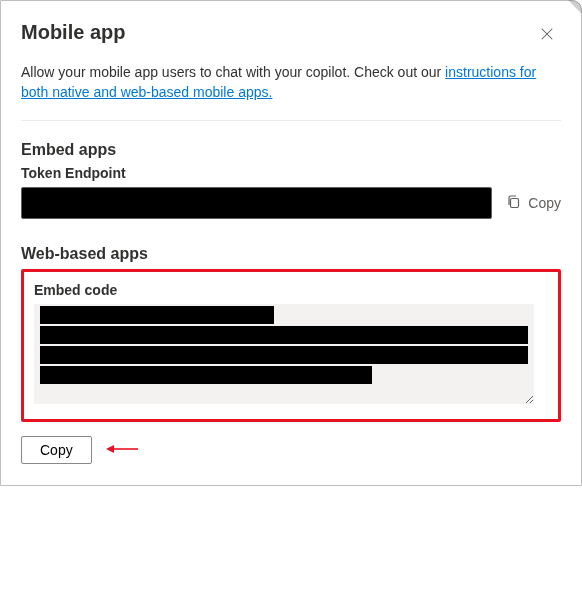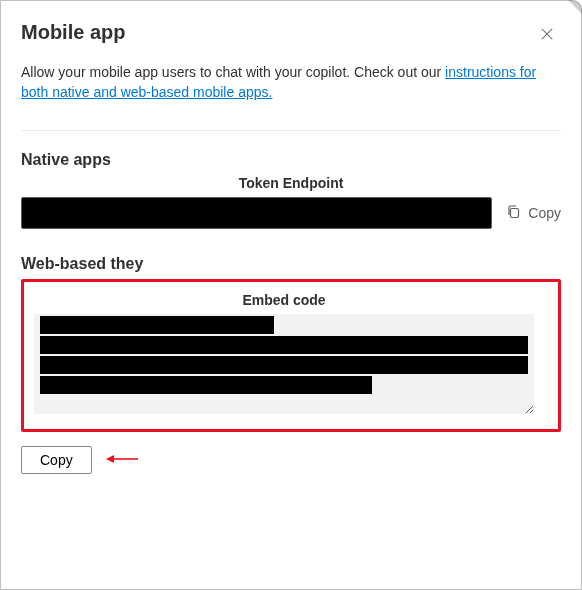--- a/index.html
+++ b/index.html
@@ -4,21 +4,21 @@
 <style>
   * { box-sizing: border-box; margin: 0; padding: 0; }
   body {
     font-family: "Segoe UI", Tahoma, sans-serif;
     background: #fff;
     color: #323130;
     font-size: 14px;
   }
   .panel {
     width: 582px;
-    height: 590px;
+    height: 486px;
     border: 1px solid #bfbfbf;
     border-top-right-radius: 10px;
     padding: 20px;
     position: relative;
   }
   .corner-notch {
     position: absolute;
     top: -1px; right: -1px;
     width: 14px; height: 14px;
     background: #3a3a3a;
@@ -33,28 +33,28 @@
     margin-bottom: 14px;
   }
   .title { font-size: 20px; font-weight: 600; }
   .close-btn {
     background: none; border: none;
     width: 28px; height: 28px;
     display: flex; align-items: center; justify-content: center;
     cursor: pointer; color: #605e5c;
     font-size: 14px;
   }
-  .intro { line-height: 1.4; margin-bottom: 28px; }
+  .intro { line-height: 1.4; margin-bottom: 18px; }
   .intro a { color: #0078d4; text-decoration: underline; cursor: pointer; }
   .divider { border: none; border-top: 1px solid #edebe9; margin-bottom: 20px; }
 
   .section-heading { font-size: 16px; font-weight: 600; margin-bottom: 6px; }
   .section-desc { line-height: 1.4; margin-bottom: 16px; }
 
-  .field-label { font-weight: 600; margin-bottom: 6px; display: block; text-align: center; }
+  .field-label { font-weight: 600; margin-bottom: 6px; display: block; }
 
   .token-row { display: flex; align-items: center; gap: 14px; margin-bottom: 26px; }
   .token-input {
     flex: 1;
     border: 1px solid #605e5c;
     border-radius: 2px;
     padding: 4px 6px;
     height: 32px;
     background: #000;
     color: #000;
@@ -123,37 +123,37 @@
       </span>
     </button>
   </div>
 
   <p class="intro">
     <span>Allow your mobile app users to chat with your copilot. Check out our </span><a href="#">instructions for both native and web-based mobile apps.</a><span></span>
   </p>
 
   <hr class="divider">
 
-  <h2 class="section-heading">Native apps</h2>
+  <h2 class="section-heading">Embed apps</h2>
 
   <label class="field-label">Token Endpoint</label>
   <div class="token-row">
     <input class="token-input" type="text" readonly="" value="████████████████████████████████████████" style="">
     <button class="copy-inline">
       <span>
         <svg viewBox="0 0 16 16" fill="none" stroke="#605e5c" stroke-width="1.2">
           <rect x="4.5" y="4.5" width="8" height="9" rx="1.5"></rect>
           <path d="M3 11V3.5A1.5 1.5 0 0 1 4.5 2H10"></path>
         </svg>
       </span>
       <span>Copy</span>
     </button>
   </div>
 
-  <h2 class="section-heading">Web-based they</h2>
+  <h2 class="section-heading">Web-based apps</h2>
 
   <div class="embed-block">
     <label class="field-label">Embed code</label>
     <div class="embed-textarea-wrap">
       <textarea class="embed-textarea" style=""></textarea>
       <div class="redact-overlay">
         <div class="redact-line rl1"></div>
         <div class="redact-line rl2"></div>
         <div class="redact-line rl3"></div>
         <div class="redact-line rl4"></div>

